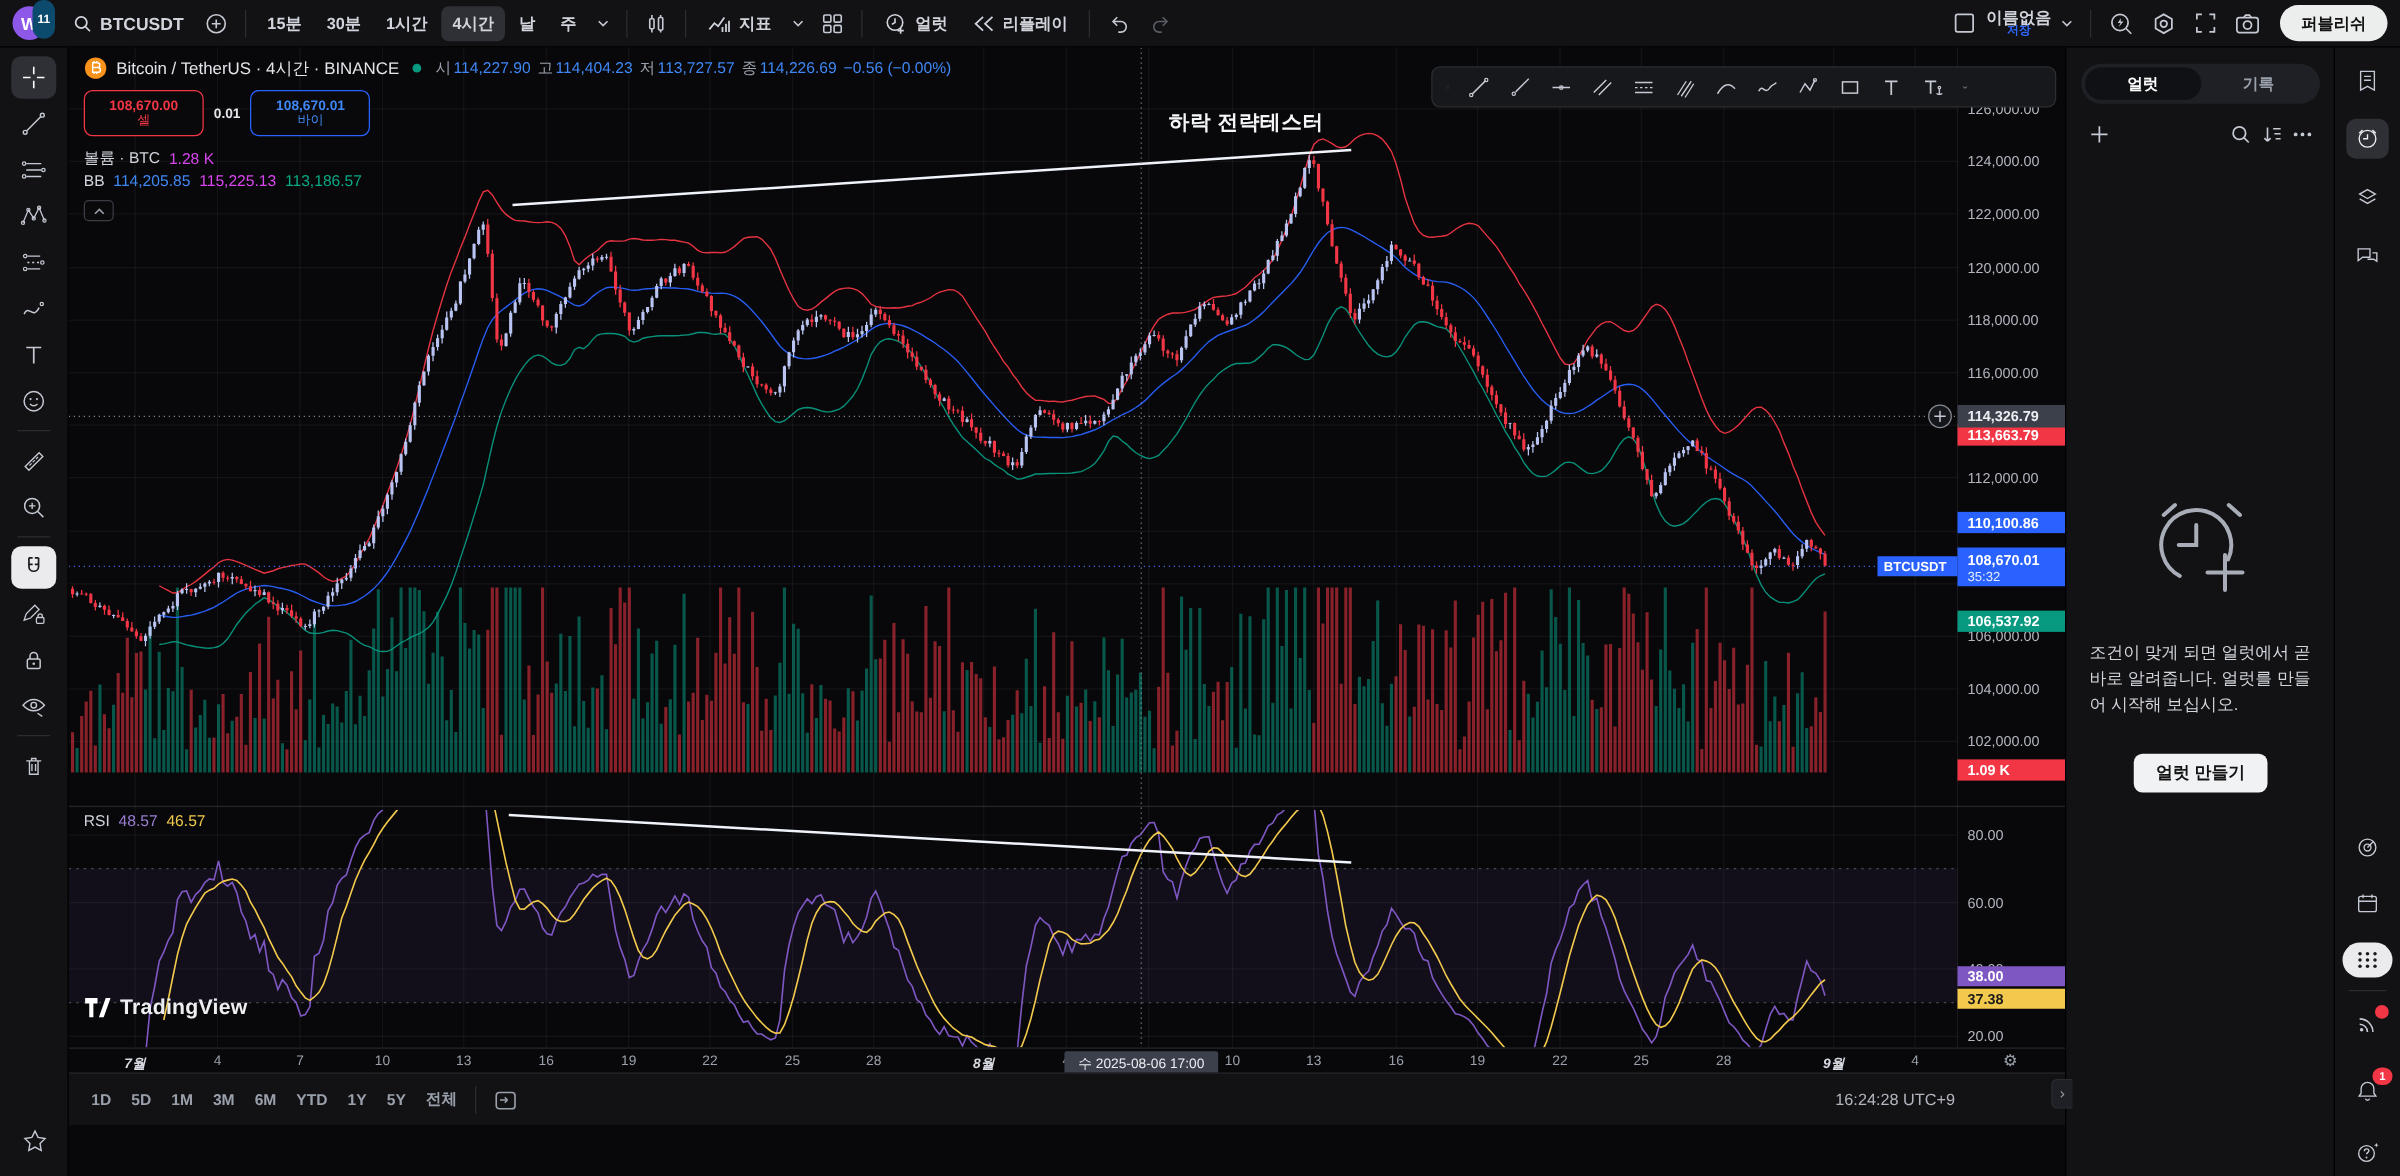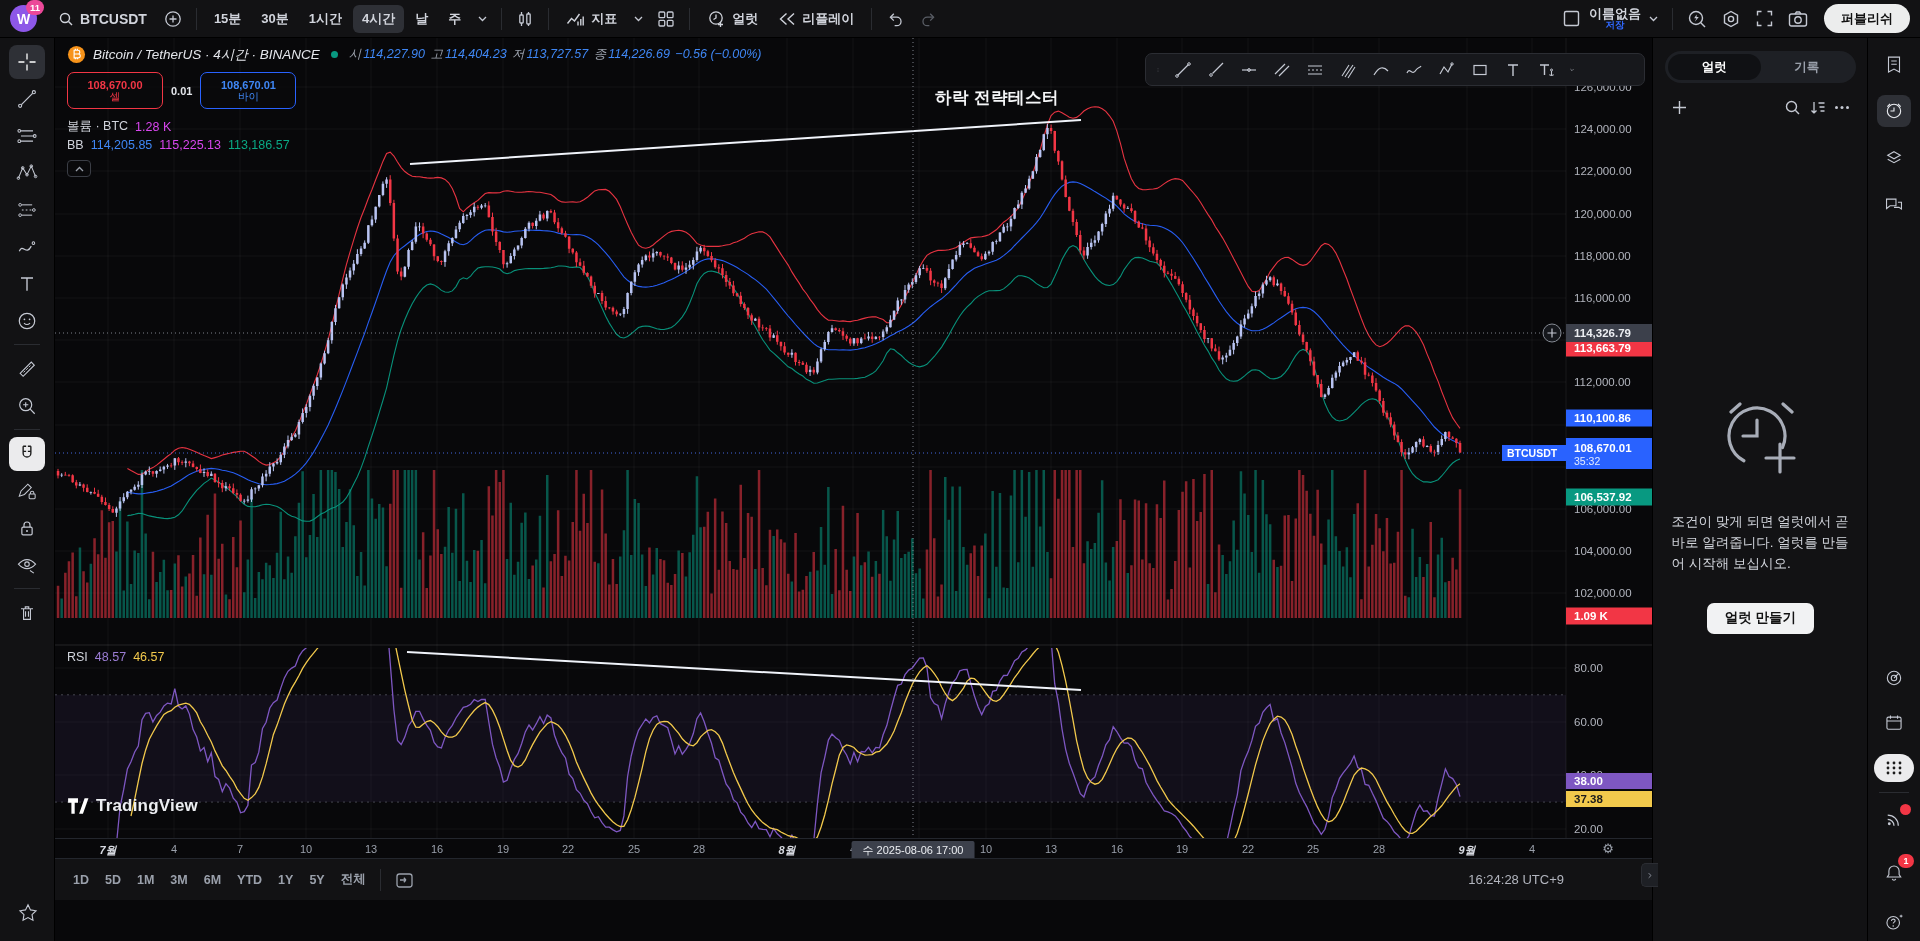--- a/index.html
+++ b/index.html
@@ -13,22 +13,22 @@
           border-bottom:1px solid #000;z-index:20;}
   .tb-group{display:flex;align-items:center;gap:2px;}
   .tbtn{height:28px;padding:0 9px;border-radius:6px;background:none;border:0;color:#d1d4dc;
         font-size:13px;font-weight:600;display:flex;align-items:center;gap:6px;cursor:pointer;}
   .tbtn.icon-only{padding:0 6px;color:#c5c9d3;}
   .tbtn.active{background:#2e3036;}
   .tbtn.dim{color:#5a5e66;}
   .sep{width:1px;height:22px;background:#2a2c31;margin:0 6px;}
   .logo{position:relative;width:27px;height:27px;border-radius:50%;background:#8d57e8;color:#fff;
         display:flex;align-items:center;justify-content:center;font-weight:700;font-size:14px;cursor:pointer;margin-right:10px;}
-  .badge{position:absolute;top:-5px;right:-7px;background:#ec4899;color:#fff;border-radius:9px;
-         min-width:12px;height:15px;padding:0 3px;font-size:9.5px;font-weight:700;display:flex;align-items:center;justify-content:center;}
+  .badge{position:absolute;top:-5px;right:-7px;background:#0c4a6e;color:#fff;border-radius:9px;
+         min-width:12px;height:31px;padding:0 3px;font-size:9.5px;font-weight:700;display:flex;align-items:center;justify-content:center;}
   .symbol-btn{font-size:14px;font-weight:700;}
   .layout-name{display:flex;flex-direction:column;align-items:center;line-height:1.05;cursor:pointer;}
   .layout-name .nm{font-size:13px;font-weight:600;color:#d1d4dc;}
   .layout-name .sv{font-size:9.5px;color:#2f68ff;font-weight:600;}
   .publish{height:29px;padding:0 17px;border-radius:15px;border:0;background:#eceded;color:#121212;
            font-size:13px;font-weight:700;cursor:pointer;margin-left:8px;}
   
   .left-rail{position:absolute;left:0;top:38px;width:55px;bottom:0;background:#121214;border-right:1px solid #000;
              display:flex;flex-direction:column;align-items:center;padding-top:5px;box-sizing:border-box;z-index:15;}
   .lrbtn{width:36px;height:34px;margin:1.5px 0;border:0;border-radius:8px;background:none;color:#c5c9d3;
@@ -469,21 +469,21 @@
         <text x="1452" y="419" fill="#fff" font-size="10.5" font-weight="700">BTCUSDT</text>
         <rect x="1511" y="400" width="86" height="31" fill="#2962ff"></rect>
         <text x="1519" y="414" fill="#fff" font-size="11.5" font-weight="700">108,670.01</text>
         <text x="1519" y="427" fill="#e3ecff" font-size="10.5">35:32</text>
         <rect x="1511" y="286.0" width="86" height="18" fill="#3c404b"></rect>
         <text x="1519" y="299" fill="#eceef2" font-size="11.5" font-weight="600">114,326.79</text>
         <circle cx="1497" cy="295" r="9" fill="#15171c" stroke="#868b94"></circle>
         <path d="M1497 290.5v9M1492.5 295h9" stroke="#c5c9d3" stroke-width="1.2"></path>
       </svg>
 
-    <div class="legend" style="top:7px;font-style:italic;">
+    <div class="legend" style="top:7px;">
       <svg width="19" height="19" viewBox="0 0 20 20">
           <circle cx="10" cy="10" r="9" fill="#f7931a"></circle>
           <path d="M7.5 5.5h4a2 2 0 0 1 0 4h-4zM7.5 9.5h4.5a2 2 0 0 1 0 4H7.5zM8.8 4v1.5M8.8 13.5V15M11 4v1.5M11 13.5V15" fill="none" stroke="#fff" stroke-width="1.2"></path>
         </svg>
       <span class="lg-title">Bitcoin / TetherUS · 4시간 · BINANCE</span>
       <span class="dot-open"></span>
       <span class="ohlc" style="font-size:12.5px;">
         <span class="lbl">시</span><span class="val-b">114,227.90</span>
         <span class="lbl">고</span><span class="val-b">114,404.23</span>
         <span class="lbl">저</span><span class="val-b">113,727.57</span>

